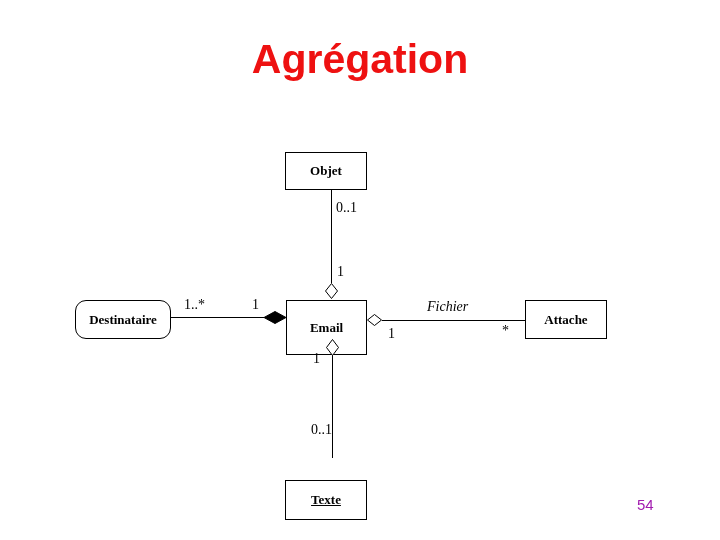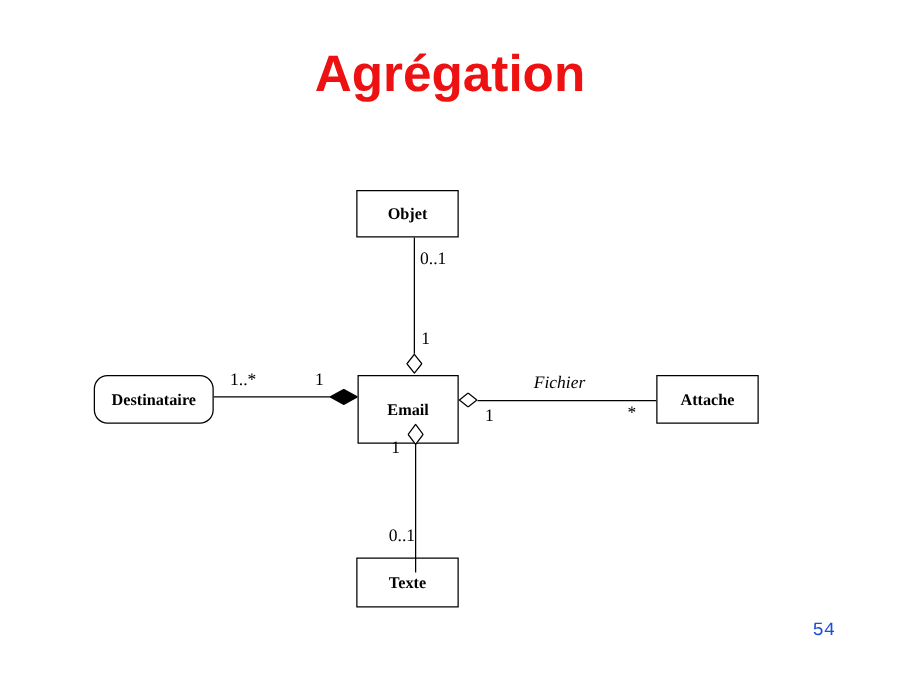--- a/index.html
+++ b/index.html
@@ -20,21 +20,21 @@
   .cls {
     position:absolute; box-sizing:border-box; background:#fff;
     border:1px solid #000; display:flex; align-items:center; justify-content:center;
     font-family:"Liberation Serif", serif; font-weight:bold; font-size:13px;
     white-space:nowrap;
   }
   .cls-objet        { left:285px; top:152px; width:82px; height:38px;align-items:center; }
   .cls-destinataire { left:75px;  top:300px; width:96px; height:39px;border-radius:11px; }
   .cls-email        { left:286px; top:300px; width:81px; height:55px; }
   .cls-fichier      { left:525px; top:300px; width:82px; height:39px; }
-  .cls-texte        { left:285px; top:446px; width:82px; height:40px; }
+  .cls-texte        { left:285px; top:480px; width:82px; height:40px;text-decoration:underline; }
   .line { position:absolute; background:#000; }
   .line-objet-email        { left:331px; top:190px; width:1px; height:93px; }
   .line-destinataire-email { left:171px; top:317px; width:93px; height:1px; }
   .line-email-fichier      { left:382px; top:320px; width:143px; height:1px; }
   .line-email-texte        { left:332px; top:355px; width:1px; height:103px; }
   .diamond { position:absolute; display:block; }
   .dia-top    { left:325px; top:283px; }
   .dia-left   { left:264px; top:311px; }
   .dia-right  { left:367px; top:314px; }
   .dia-bottom { left:326px; top:339px; }
@@ -46,22 +46,22 @@
   .m-objet-end   { left:336px; top:201px; }
   .m-vert-email  { left:337px; top:265px; }
   .m-dest-end    { left:184px; top:298px; }
   .m-left-email  { left:252px; top:298px; }
   .n-attache     { left:427px; top:300px; }
   .m-right-email { left:388px; top:327px; }
   .m-fichier-end { left:502px; top:324px; }
   .m-bot-email   { left:313px; top:352px; }
   .m-texte-end   { left:311px; top:423px; }
   .page-number {
-    position:absolute; left:650px; top:496px;
-    font-family:Liberation Mono, monospace; font-size:15px; color:#1d4ed8;
+    position:absolute; left:637px; top:496px;
+    font-family:Liberation Sans, sans-serif; font-size:15px; color:#a21caf;
   }
 </style>
 </head>
 <body>
 
 <div class="slide">
 
   <h1 class="title" style="color: rgb(238, 17, 17);">Agrégation</h1>
 
 

